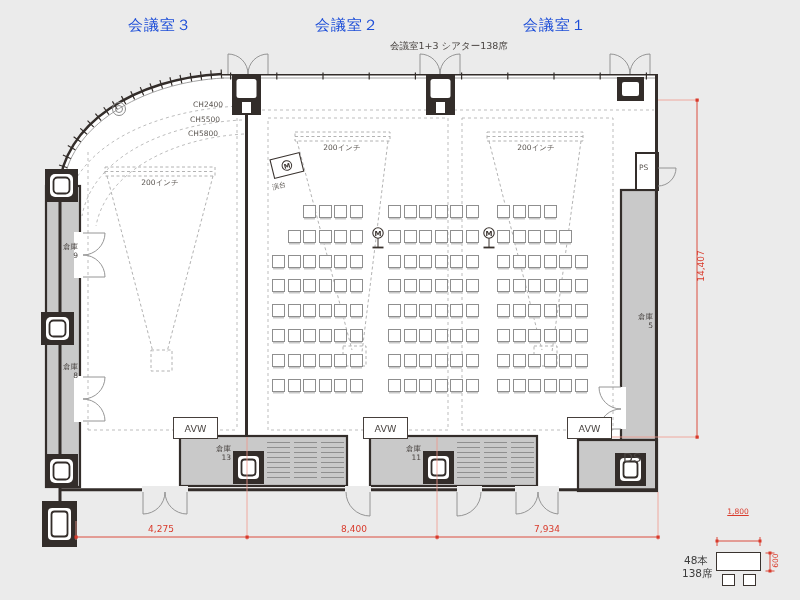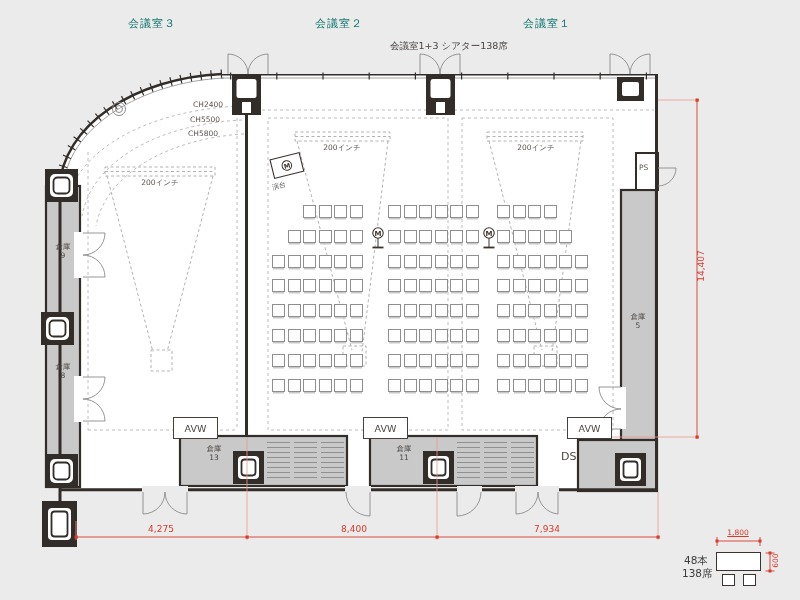--- a/index.html
+++ b/index.html
@@ -1,25 +1,25 @@
 <!DOCTYPE html>
 <html><head>
 <meta charset="utf-8">
 <style>
   html,body{margin:0;padding:0;background:#ebebeb;}
   .stage{position:relative;width:800px;height:600px;background:#ebebeb;overflow:hidden;
          font-family:"DejaVu Sans","Liberation Sans",sans-serif;color:#4a4542;}
   .stage svg{position:absolute;left:0;top:0;}
   .lbl{position:absolute;white-space:nowrap;}
-  .title{font-size:11px;color:#0f766e;letter-spacing:1px;}
+  .title{font-size:15px;color:#1d4ed8;letter-spacing:1px;}
   .subtitle{font-size:9.5px;color:#4a4542;}
   .small{font-size:7.5px;color:#5a5550;}
   .tiny{font-size:7px;color:#5a5550;}
   .center{text-align:center;}
-  .two-line{line-height:1.25;text-align:center;font-size:7.5px;color:#4a4542;}
+  .two-line{line-height:1.25;text-align:right;font-size:7.5px;color:#4a4542;}
   .avw{position:absolute;width:43px;height:20px;border:1.5px solid #463f3b;background:#fff;
        display:flex;align-items:center;justify-content:center;font-size:9.5px;color:#4a4542;}
   .red{color:#d93a2b;font-size:9px;}
   .redsmall{color:#d93a2b;font-size:7.5px;}
   .rot{transform:rotate(-90deg);transform-origin:center center;}
   .seat{position:absolute;width:13px;height:13px;background:#fff;border:1px solid #8f8f8f;
         box-shadow:0 2.5px 0 -1px #c8c8c8;box-sizing:border-box;}
   .hatch{position:absolute;width:77px;height:38px;
     background:
       linear-gradient(90deg, rgba(0,0,0,0) 0 23px, #c9c9c9 23px 27px, rgba(0,0,0,0) 27px 50px, #c9c9c9 50px 54px, rgba(0,0,0,0) 54px),
@@ -398,30 +398,30 @@
   <div class="lbl two-line" style="left:197px;top:444px;width:34px;">
     <span style="display:block;">倉庫</span>
       <span style="display:block;">13</span>
     </div>
   <div class="lbl two-line" style="left:387px;top:444px;width:34px;">
     <span style="display:block;">倉庫</span>
       <span style="display:block;">11</span>
     </div>
 
   <div class="lbl small" style="left:639px;top:163px;">PS</div>
-  <div class="lbl" style="left:561px;top:450px;font-size:11px;">DS</div>
+  <div class="lbl" style="left:623px;top:450px;font-size:13px;">DS</div>
   <div class="avw" style="left:173px;top:417px;">AVW</div>
   <div class="avw" style="left:363px;top:417px;">AVW</div>
   <div class="avw" style="left:567px;top:417px;">AVW</div>
 
   <div class="lbl red center" style="left:121px;top:524px;width:80px;">4,275</div>
   <div class="lbl red center" style="left:314px;top:524px;width:80px;">8,400</div>
   <div class="lbl red center" style="left:507px;top:524px;width:80px;">7,934</div>
   <div class="lbl red center rot" style="left:679px;top:261px;width:44px;">14,407</div>
-  <div class="lbl redsmall center" style="left:715px;top:528px;width:46px;text-decoration:underline;">1,800</div>
+  <div class="lbl redsmall center" style="left:715px;top:507px;width:46px;text-decoration:underline;">1,800</div>
   <div class="lbl redsmall center rot" style="left:761px;top:556px;width:28px;">600</div>
 
   <div class="lbl" style="left:684px;top:554px;font-size:10.5px;color:#3c3c3c;">48本</div>
   <div class="lbl" style="left:682px;top:567px;font-size:10.5px;color:#3c3c3c;">138席</div>
   <div class="legend-table"></div>
   <div class="legend-chair" style="left:722px;top:574px;"></div>
   <div class="legend-chair" style="left:743px;top:574px;"></div>
 
 </div>
 

